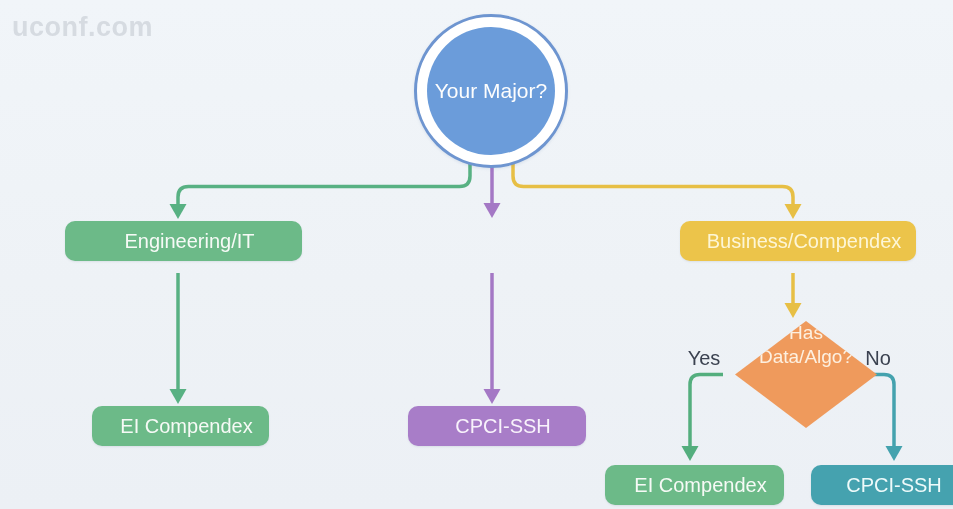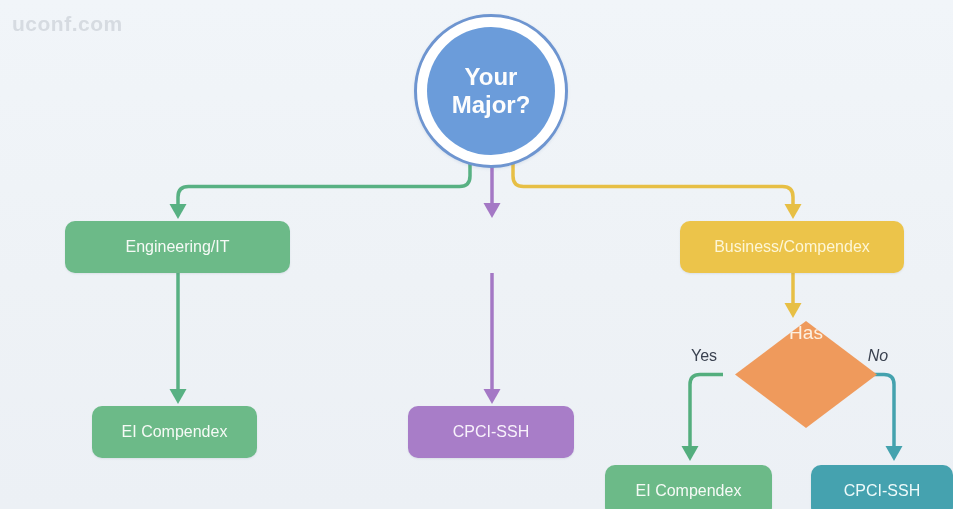--- a/index.html
+++ b/index.html
@@ -3,62 +3,63 @@
 <meta charset="utf-8">
 <style>
   html,body{margin:0;padding:0;}
   body{font-family:"Liberation Sans",sans-serif;background:#e9edf2;}
   #canvas{
     position:relative;width:953px;height:509px;overflow:hidden;
     background:linear-gradient(180deg,#f1f5f9 0%,#eef2f6 55%,#ecf0f5 100%);
   }
   .watermark{
     position:absolute;left:12px;top:12px;
-    font-size:21px;font-weight:bold;color:#d6dbe1;letter-spacing:.5px;
+    font-size:27px;font-weight:bold;color:#d6dbe1;letter-spacing:.5px;
   }
   svg.connectors{position:absolute;left:0;top:0;}
   .root-circle{
     position:absolute;left:414px;top:14px;width:148px;height:148px;
     border-radius:50%;background:#ffffff;border:3px solid #6e95d0;
     display:flex;align-items:center;justify-content:center;
     box-shadow:0 1px 3px rgba(90,120,170,.15);
   }
   .root-inner{
     width:128px;height:128px;border-radius:50%;background:#6b9cda;
     color:#fdfdfd;display:flex;align-items:center;justify-content:center;
-    text-align:center;font-weight:bold;font-size:24px;line-height:1.15;
+    text-align:center;font-weight:normal;font-size:21px;line-height:1.15;
   }
   .node{
-    position:absolute;height:52px;border-radius:10px;
+    position:absolute;height:40px;border-radius:10px;
     display:flex;align-items:center;justify-content:center;
-    font-size:16px;color:#f6faf6;
+    font-size:20px;color:#f6faf6;
     box-shadow:0 1px 2px rgba(80,100,130,.12);
+    padding-left:12px;
   }
   .n-eng  {left:65px; top:221px;width:225px;background:#6cba88;}
   .n-lit  {left:380px;top:221px;width:225px;background:#a87dc8;color:#f8f2fb;}
   .n-bus  {left:680px;top:221px;width:224px;background:#ecc44a;color:#fdf6d6;}
   .n-ei1  {left:92px; top:406px;width:165px;background:#6cba88;}
   .n-cpci1{left:408px;top:406px;width:166px;background:#a87dc8;color:#f8f2fb;}
   .n-ei2  {left:605px;top:465px;width:167px;background:#6cba88;}
   .n-cpci2{left:811px;top:465px;width:142px;background:#45a2af;color:#eefafa;}
   .diamond{
     position:absolute;left:735px;top:321px;width:142px;height:107px;
     background:#ef9a5c;
     clip-path:polygon(50% 0,100% 50%,50% 100%,0 50%);
     display:flex;align-items:flex-start;justify-content:center;
   }
   .diamond .dtext{
     text-align:center;color:#fdf0e0;font-size:19px;line-height:1.25;
   }
   .edge-label{
     position:absolute;width:56px;text-align:center;
-    font-size:16px;color:#3b4250;
+    font-size:20px;color:#3b4250;
   }
   .lbl-yes{left:676px;top:347px;}
-  .lbl-no {left:854px;top:347px;width:48px;font-style:italic;}
+  .lbl-no {left:854px;top:347px;width:48px;}
 </style>
 </head>
 <body>
 
 <div id="canvas">
 
   <div class="watermark">uconf.com</div>
 
   <svg class="connectors" width="953" height="509" viewBox="0 0 953 509">
 
@@ -101,20 +102,21 @@
   <div class="node n-ei1">
     <span>EI Compendex</span>
   </div>
   <div class="node n-cpci1">
     <span>CPCI-SSH</span>
   </div>
 
   <div class="diamond">
     <div class="dtext">
       <div>Has</div>
+      <div>Data/Algo?</div>
     </div>
   </div>
 
   <div class="edge-label lbl-yes">Yes</div>
   <div class="edge-label lbl-no">No</div>
 
   <div class="node n-ei2">
     <span>EI Compendex</span>
   </div>
   <div class="node n-cpci2">

